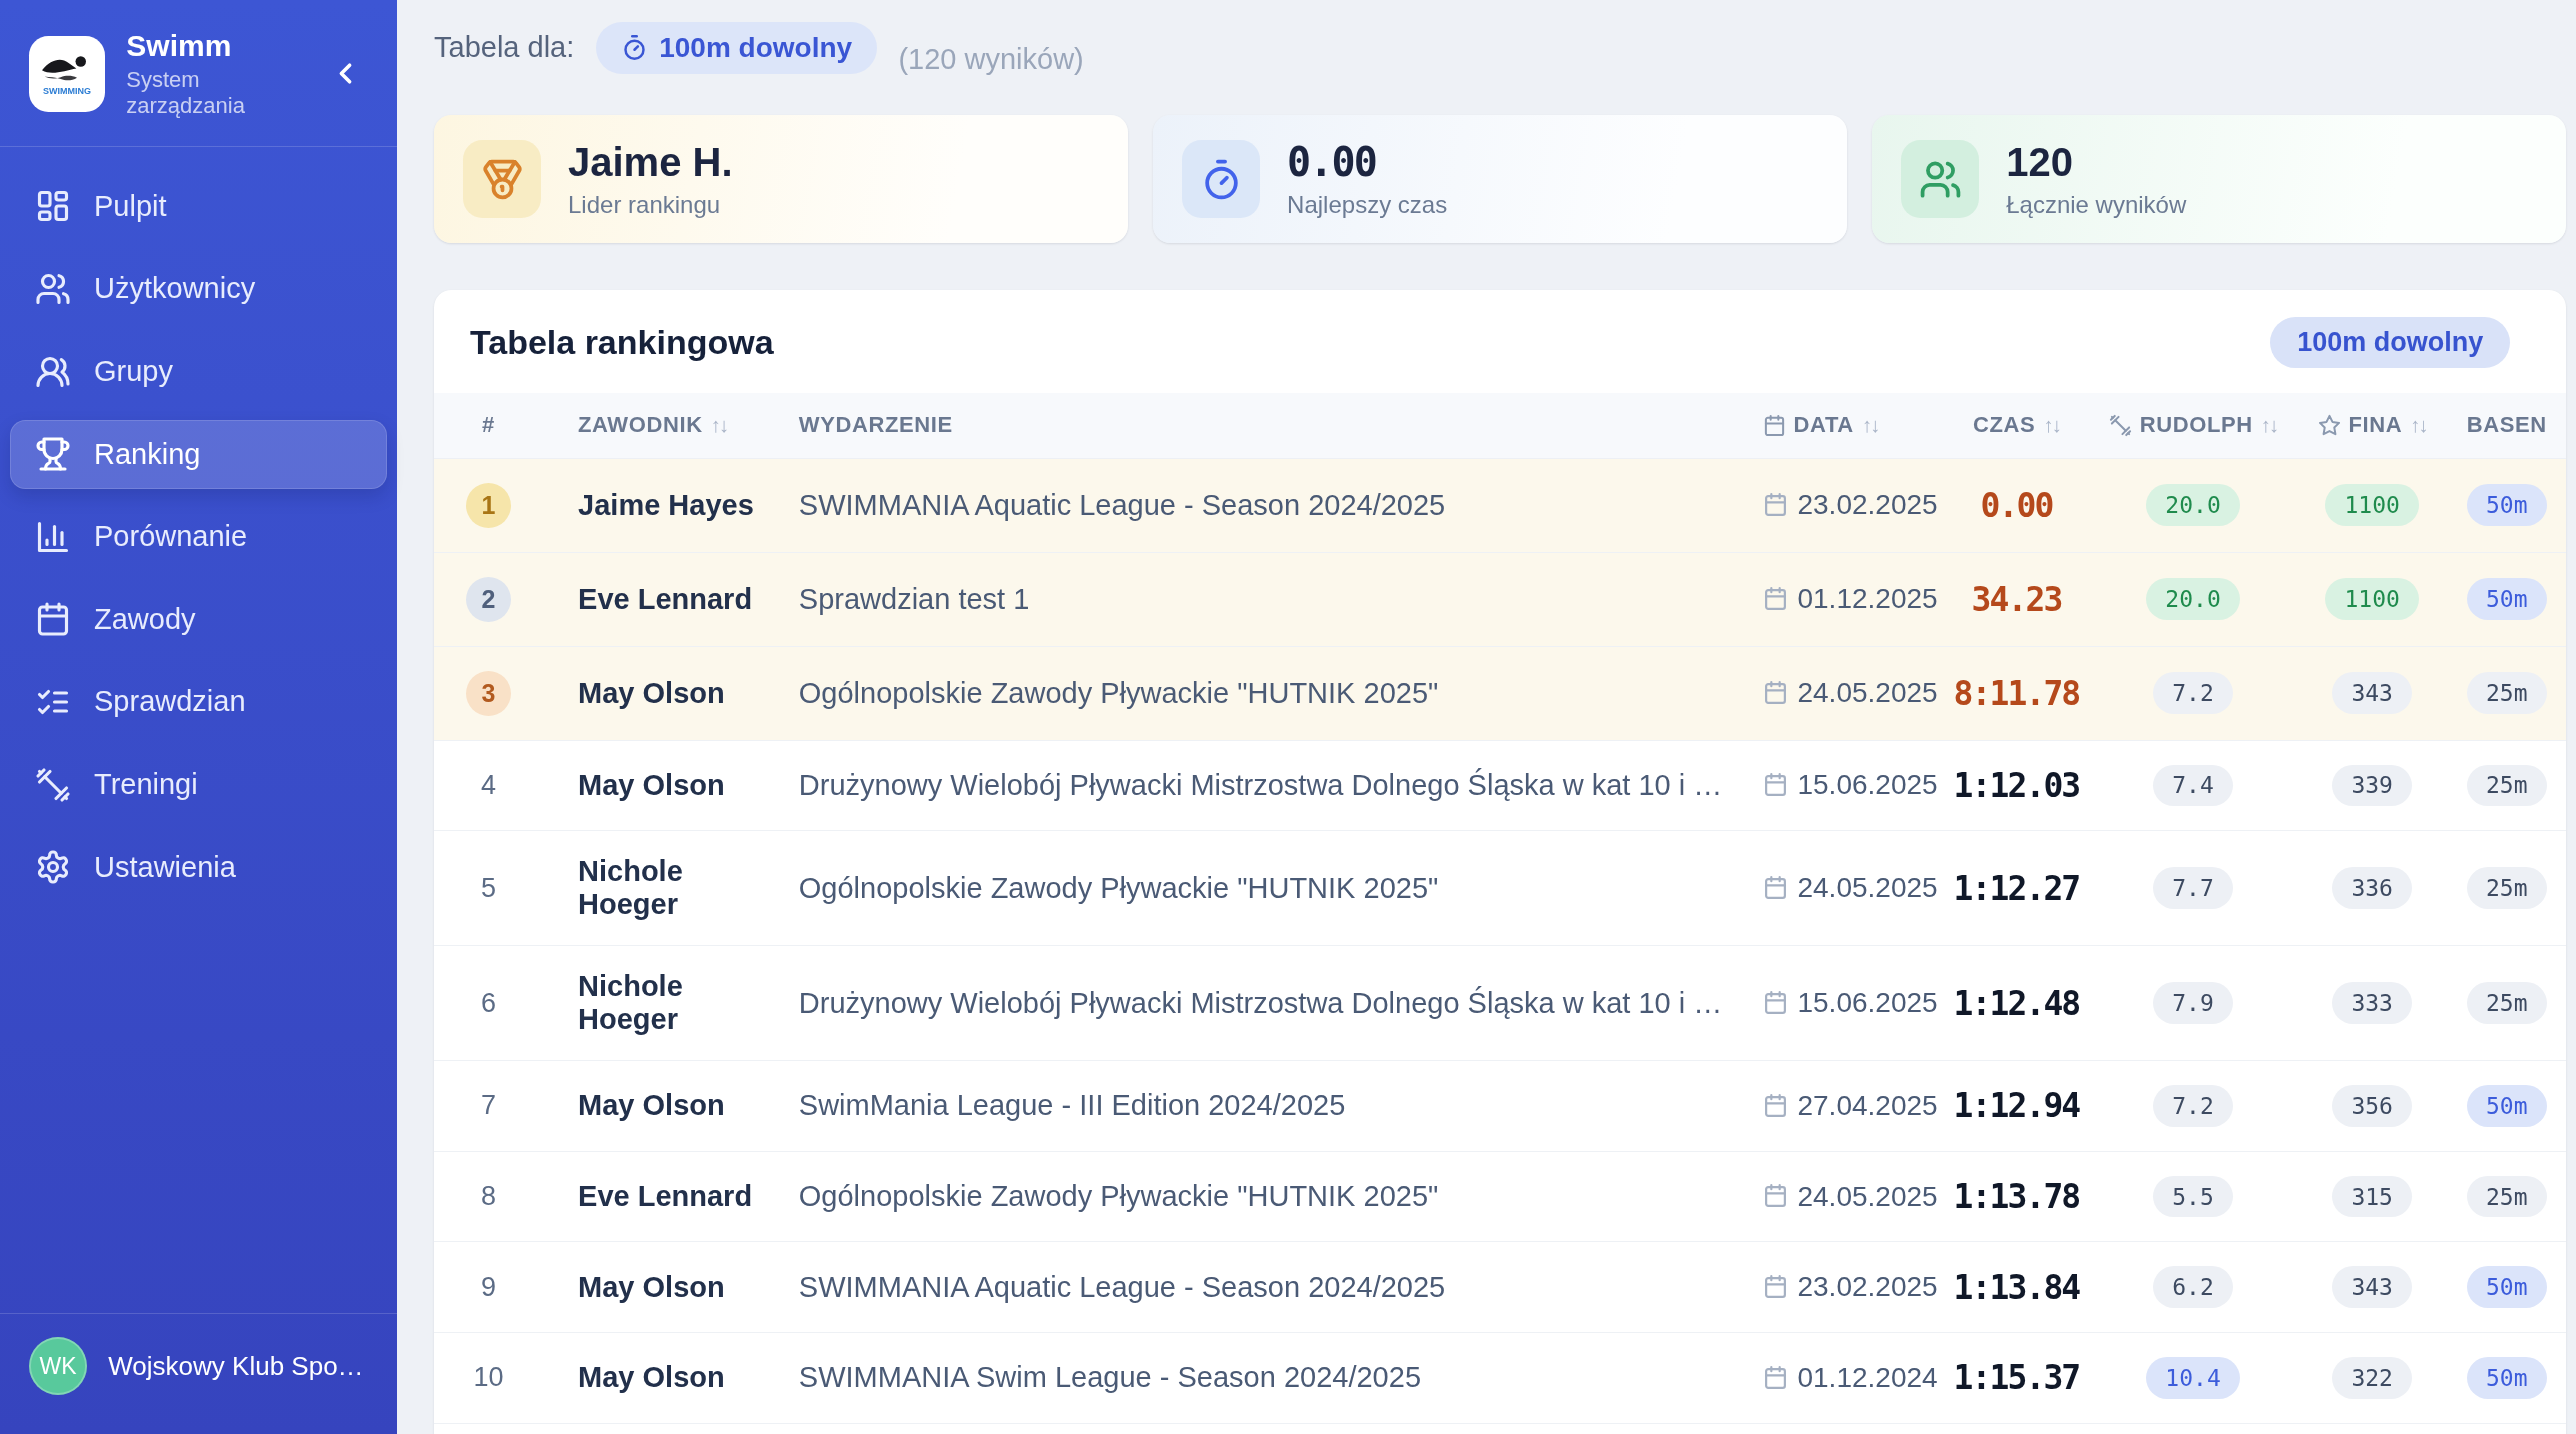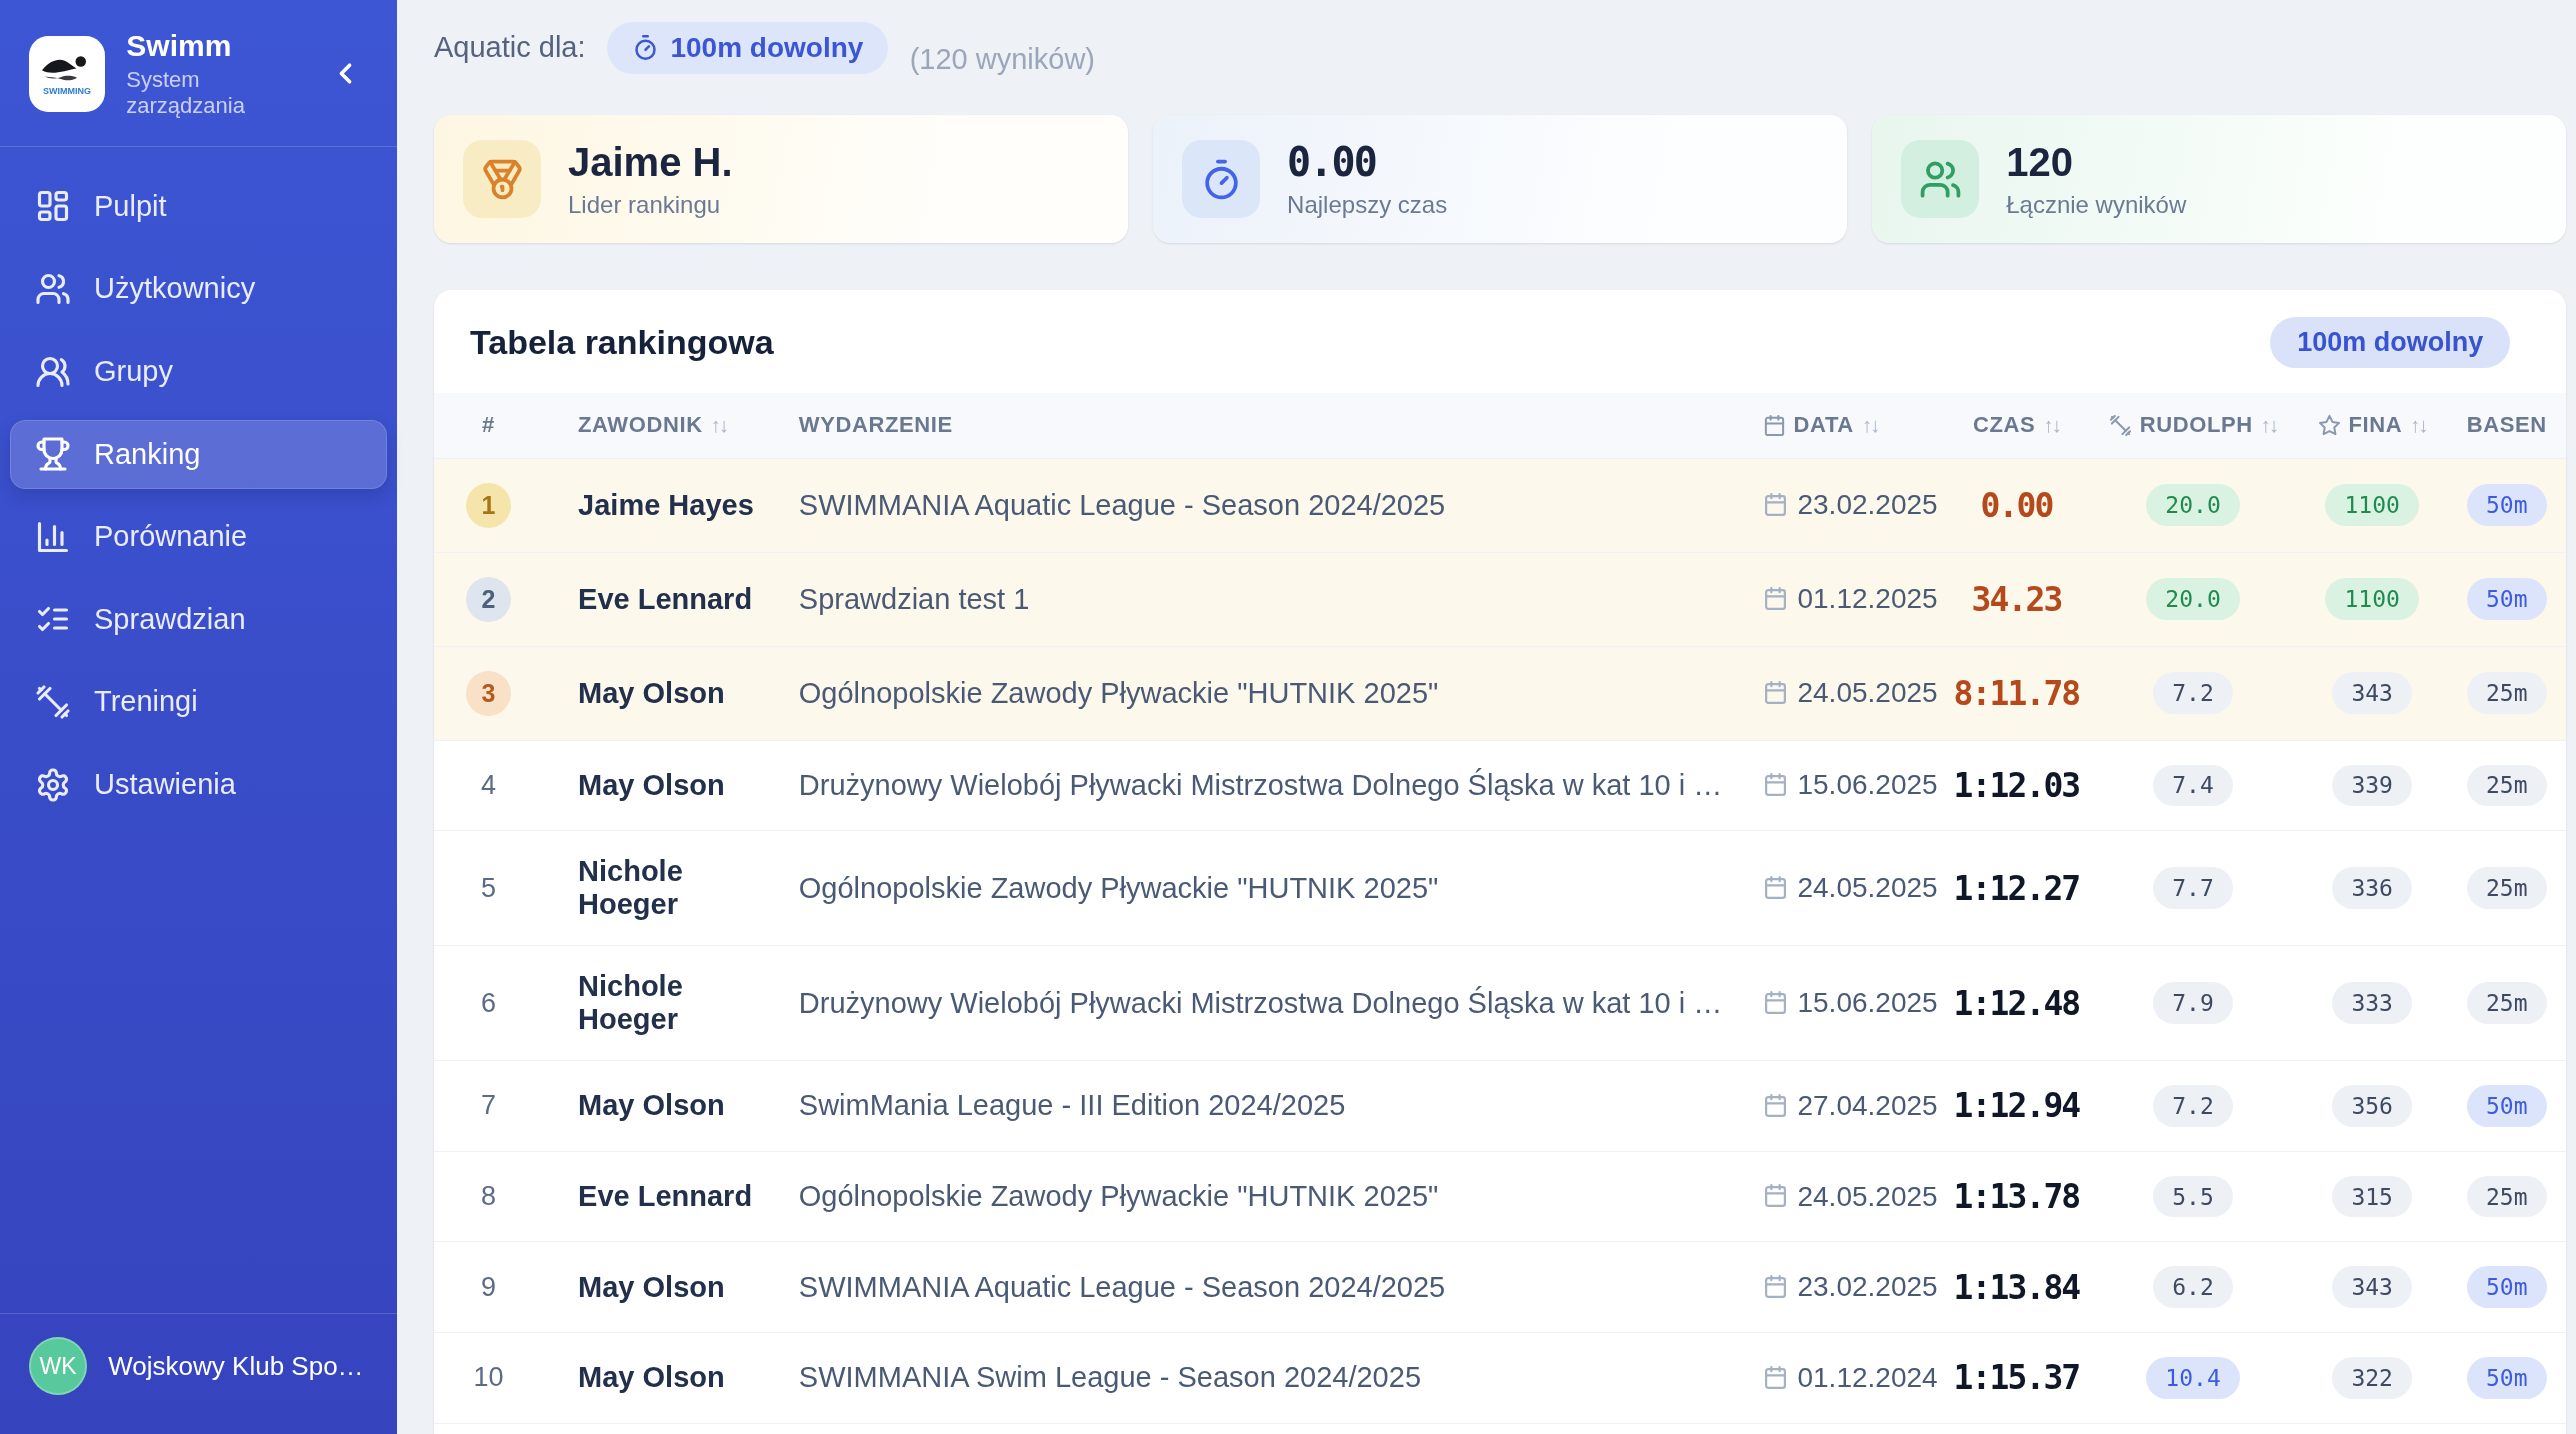--- a/index.html
+++ b/index.html
@@ -233,20 +233,29 @@
         <svg viewBox="0 0 24 24" fill="none" stroke="currentColor" stroke-width="2.1" stroke-linecap="round" stroke-linejoin="round">
           <path d="M3 3v18h18"></path>
           <path d="M18 17V9"></path>
           <path d="M13 17V5"></path>
           <path d="M8 17v-3"></path>
         </svg>
         <span>Porównanie</span>
       </div>
       <div class="nav-item">
         <svg viewBox="0 0 24 24" fill="none" stroke="currentColor" stroke-width="2.1" stroke-linecap="round" stroke-linejoin="round">
+          <rect x="3" y="4" width="18" height="18" rx="2"></rect>
+          <line x1="16" y1="2" x2="16" y2="6"></line>
+          <line x1="8" y1="2" x2="8" y2="6"></line>
+          <line x1="3" y1="10" x2="21" y2="10"></line>
+        </svg>
+        <span>Zawody</span>
+      </div>
+      <div class="nav-item">
+        <svg viewBox="0 0 24 24" fill="none" stroke="currentColor" stroke-width="2.1" stroke-linecap="round" stroke-linejoin="round">
           <path d="m3 17 2 2 4-4"></path>
           <path d="m3 7 2 2 4-4"></path>
           <path d="M13 6h8"></path>
           <path d="M13 12h8"></path>
           <path d="M13 18h8"></path>
         </svg>
         <span>Sprawdzian</span>
       </div>
       <div class="nav-item">
         <svg viewBox="0 0 24 24" fill="none" stroke="currentColor" stroke-width="2.1" stroke-linecap="round" stroke-linejoin="round">
@@ -271,21 +280,21 @@
 
   <div class="side-user">
     <div class="avatar">WK</div>
     <div class="side-user-name">Wojskowy Klub Sportowy ...</div>
   </div>
 </aside>
 
 <main class="main">
 
   <div class="top-row">
-    <span class="results-for">Aquatic dla:</span>
+    <span class="results-for">Tabela dla:</span>
     <button class="event-chip">
       <svg viewBox="0 0 24 24" fill="none" stroke="currentColor" stroke-width="2.2" stroke-linecap="round">
         <line x1="10" y1="2" x2="14" y2="2"></line>
           <line x1="12" y1="14" x2="15" y2="11"></line>
           <circle cx="12" cy="14" r="8"></circle>
       </svg>
       <span>100m dowolny</span>
     </button>
     <span class="results-count">(120 wyników)</span>
   </div>

